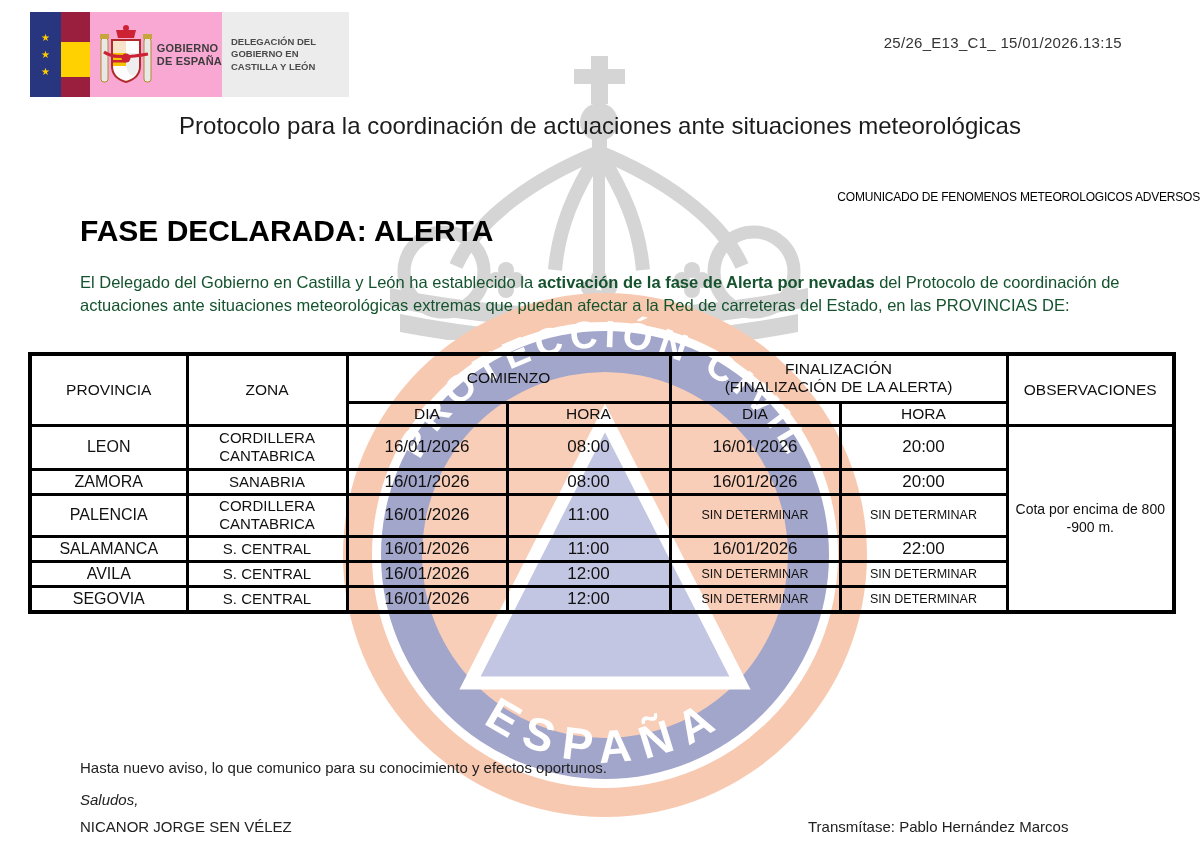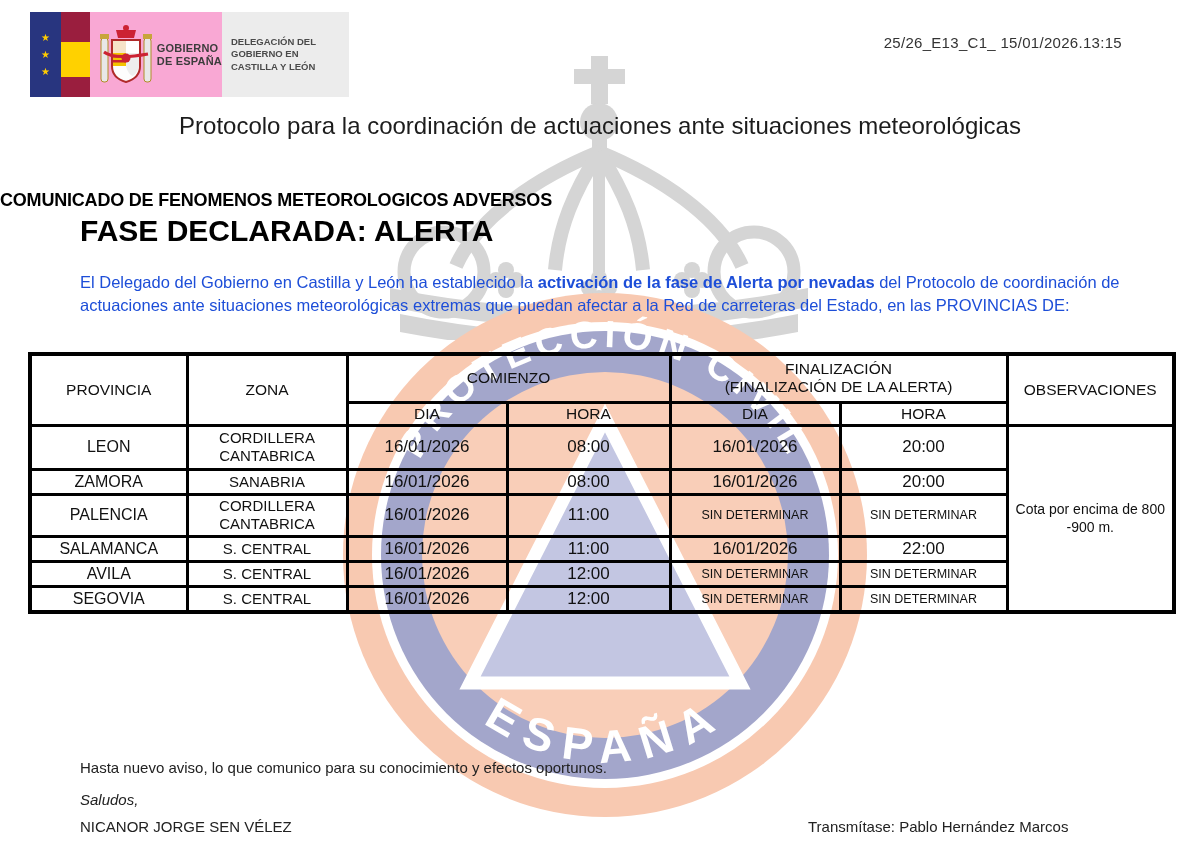--- a/index.html
+++ b/index.html
@@ -20,23 +20,23 @@
   .flag-strip .y1{height:41%;background:#ffd100;}
   .flag-strip .r2{height:24%;background:#9a1e3e;}
   .yellow-box{width:132px;background:#f9a8d4;display:flex;align-items:center;justify-content:flex-end;}
   .gov-text{font-size:11px;font-weight:700;color:#3c3c3c;line-height:13px;margin-left:4px;letter-spacing:0.2px;}
   .delegation-box{width:127px;background:#ececec;display:flex;flex-direction:column;justify-content:center;
                   padding-left:9px;box-sizing:border-box;font-size:9.5px;font-weight:700;color:#4a4a4a;line-height:12.5px;}
   .ref{right:78px;top:34px;font-size:15px;color:#333;letter-spacing:0.3px;}
 
   
   .title{left:0;top:110px;width:100%;text-align:center;font-size:24px;line-height:31px;color:#1c1c1c;}
-  .subtitle{left:0;top:190px;width:100%;text-align:left;font-size:18px;font-weight:700;color:#000;letter-spacing:-0.2px;}
+  .subtitle{left:0;top:190px;width:100%;text-align:right;font-size:12px;font-weight:400;color:#000;letter-spacing:-0.2px;}
   .fase{left:80px;top:214px;font-size:30px;font-weight:700;color:#000;}
-  .intro{left:80px;top:271px;width:1048px;font-size:16.5px;line-height:22.5px;color:#1d4ed8;}
+  .intro{left:80px;top:271px;width:1048px;font-size:16.5px;line-height:22.5px;color:#14532d;}
   .intro b{font-weight:700;}
 
   
   table.alerts{position:absolute;left:28px;top:352px;width:1144px;border-collapse:collapse;
                border:4px solid #000;table-layout:fixed;}
   table.alerts td,table.alerts th{border:3px solid #000;text-align:center;vertical-align:middle;
                padding:1px 2px;background:transparent;font-weight:400;}
   th.green{background:#e2efda;font-size:15.5px;font-weight:400;color:#111;}
   .sub-h{font-size:15.5px;}
   td.prov{font-size:16px;}

